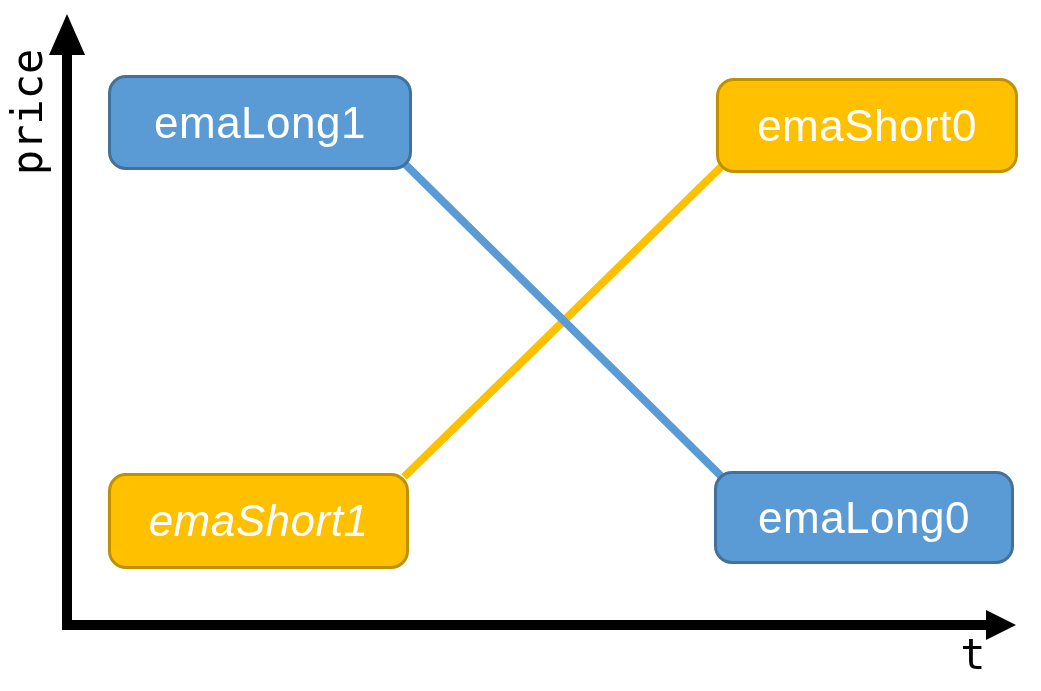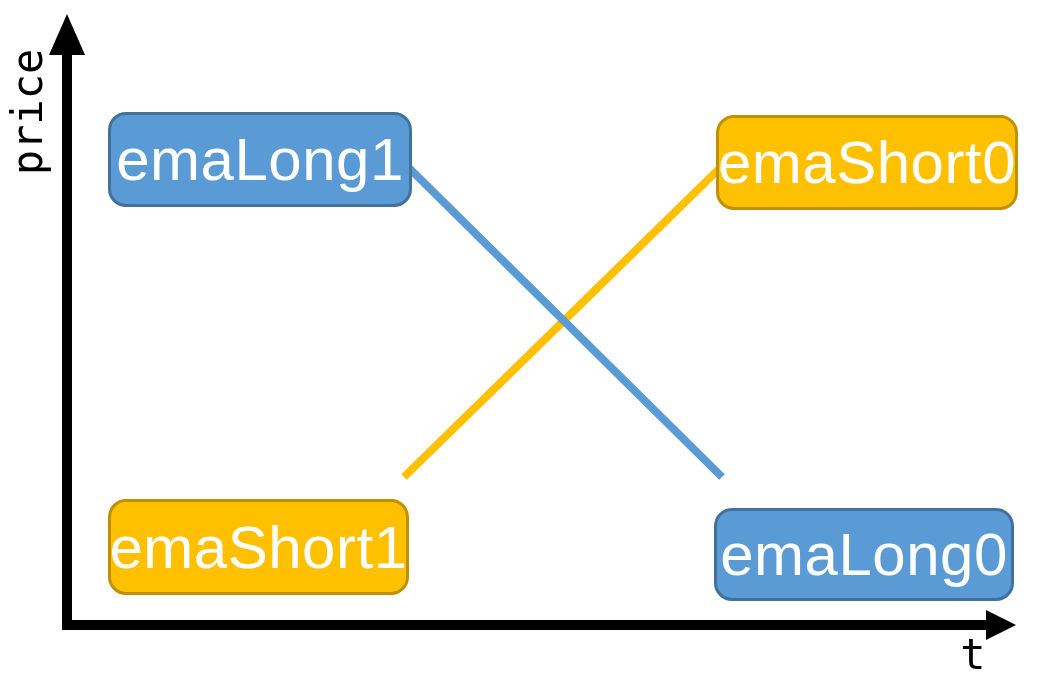--- a/index.html
+++ b/index.html
@@ -42,36 +42,35 @@
     stroke: var(--orange_fill, #FFC000);
   }
   .node {
     position: absolute;
     box-sizing: border-box;
     border: 3px solid;
     border-radius: 18px;
     display: flex;
     align-items: center;
     justify-content: center;
-    font-size: 60px;
+    font-size: 44px;
     color: var(--label_text, #fff);
     letter-spacing: 0.5px;
-    margin-top: 37px;
   }
   .node.blue {
     background: var(--blue_fill, #5B9BD5);
     border-color: var(--blue_border, #41719C);
   }
   .node.orange {
     background: var(--orange_fill, #FFC000);
     border-color: var(--orange_border, #BF9000);
   }
   .node-ema-long-1  { left: 108px; top: 75px;  width: 304px; height: 95px; }
   .node-ema-short-0 { left: 716px; top: 78px;  width: 302px; height: 95px; text-align: center; }
-  .node-ema-short-1 { left: 108px; top: 462px; width: 301px; height: 96px; }
+  .node-ema-short-1 { left: 108px; top: 473px; width: 301px; height: 96px; font-style: italic; }
   .node-ema-long-0  { left: 714px; top: 471px; width: 300px; height: 93px; }
   .axis-label {
     position: absolute;
     font-family: "DejaVu Sans Mono", monospace;
     font-size: 42px;
     color: #000000;
     text-align: center;
   }
   .y-axis-label {
     left: -37px;

